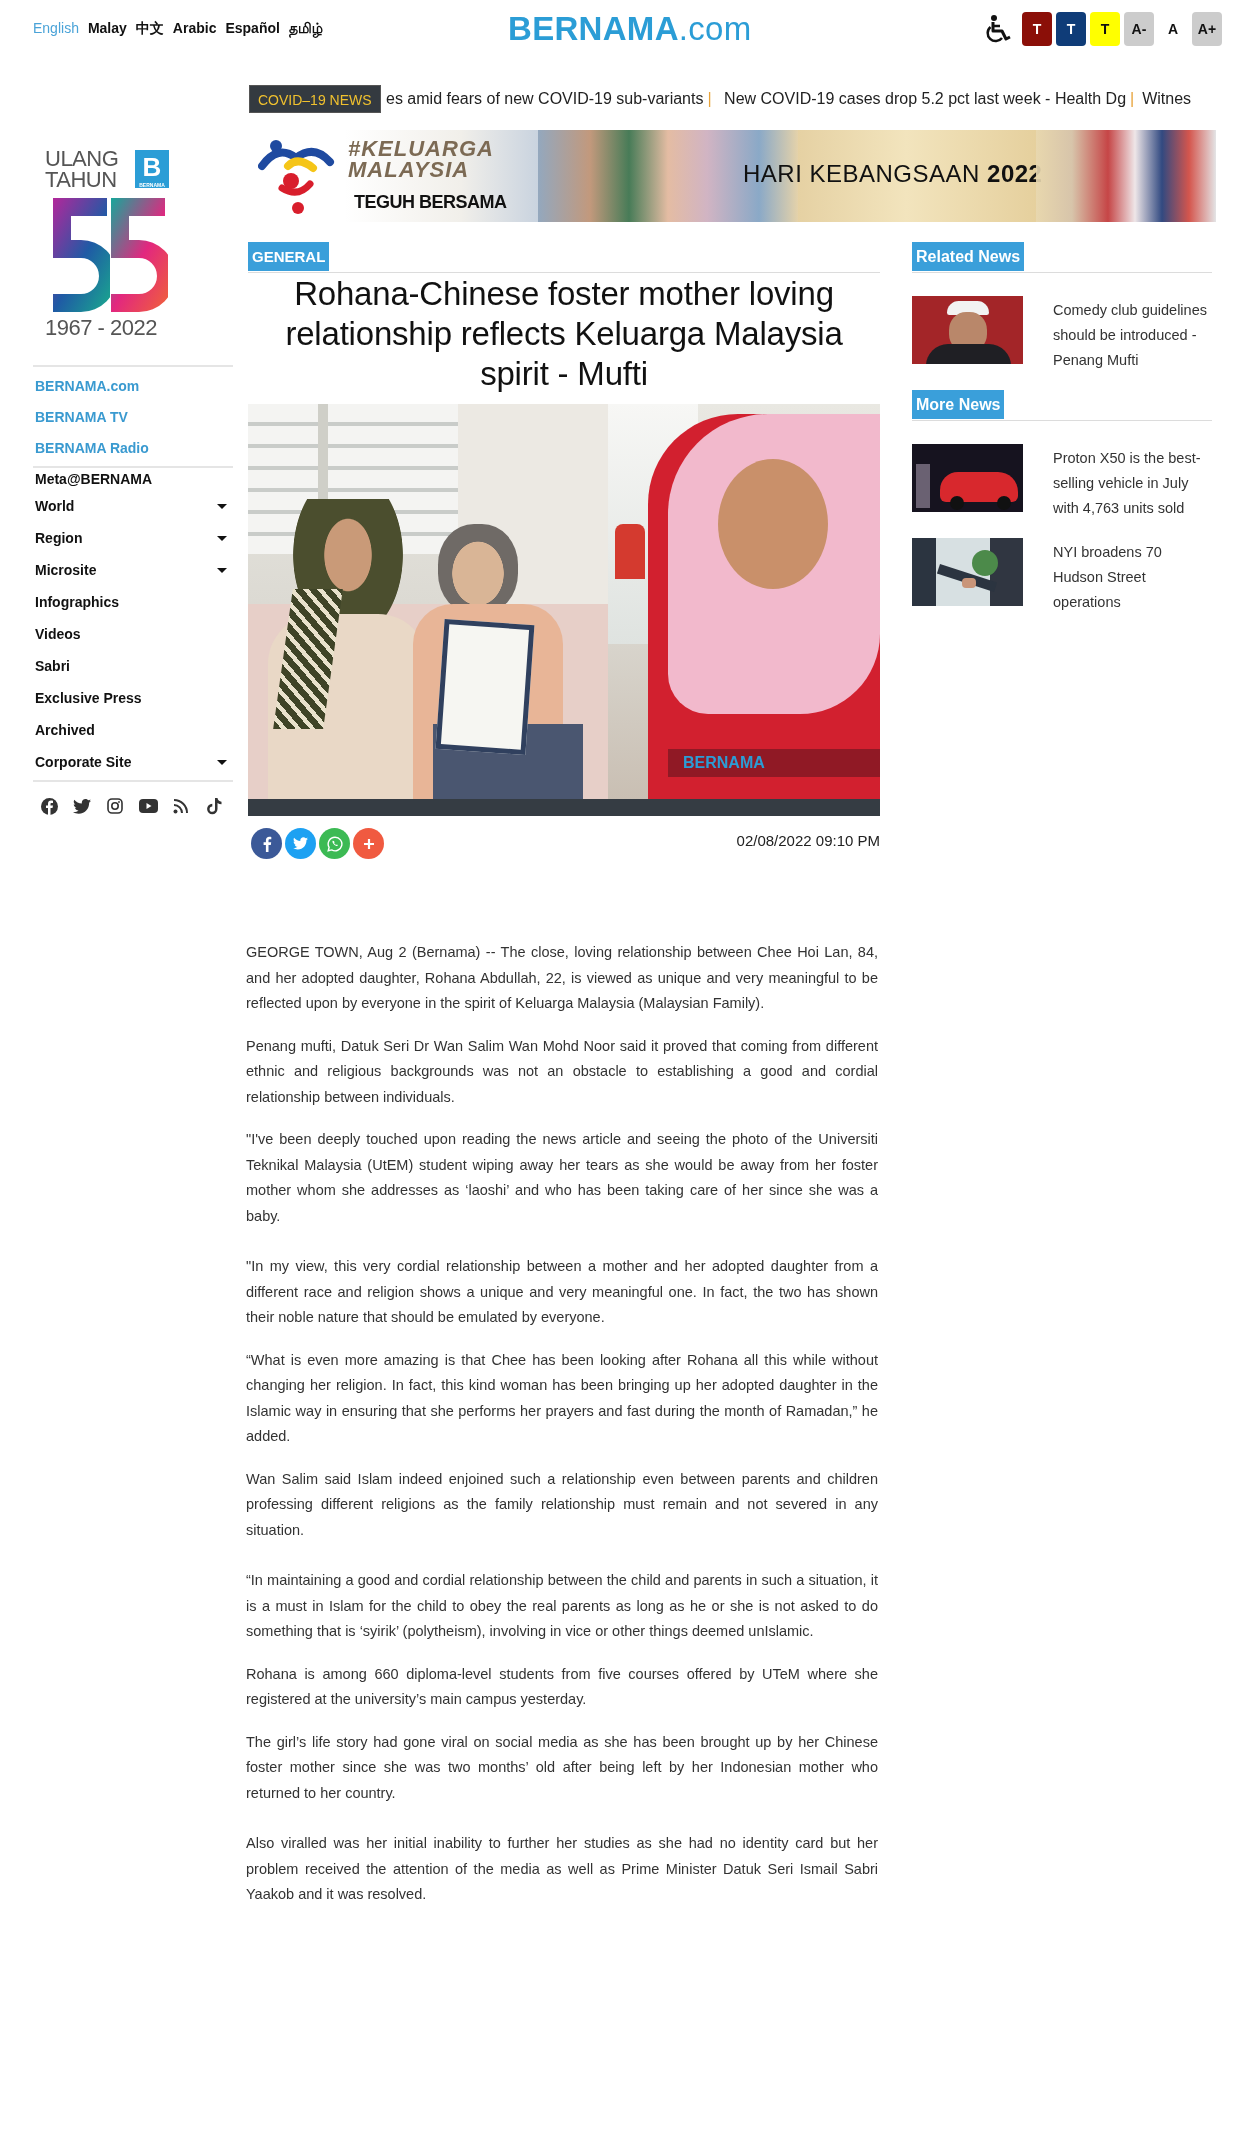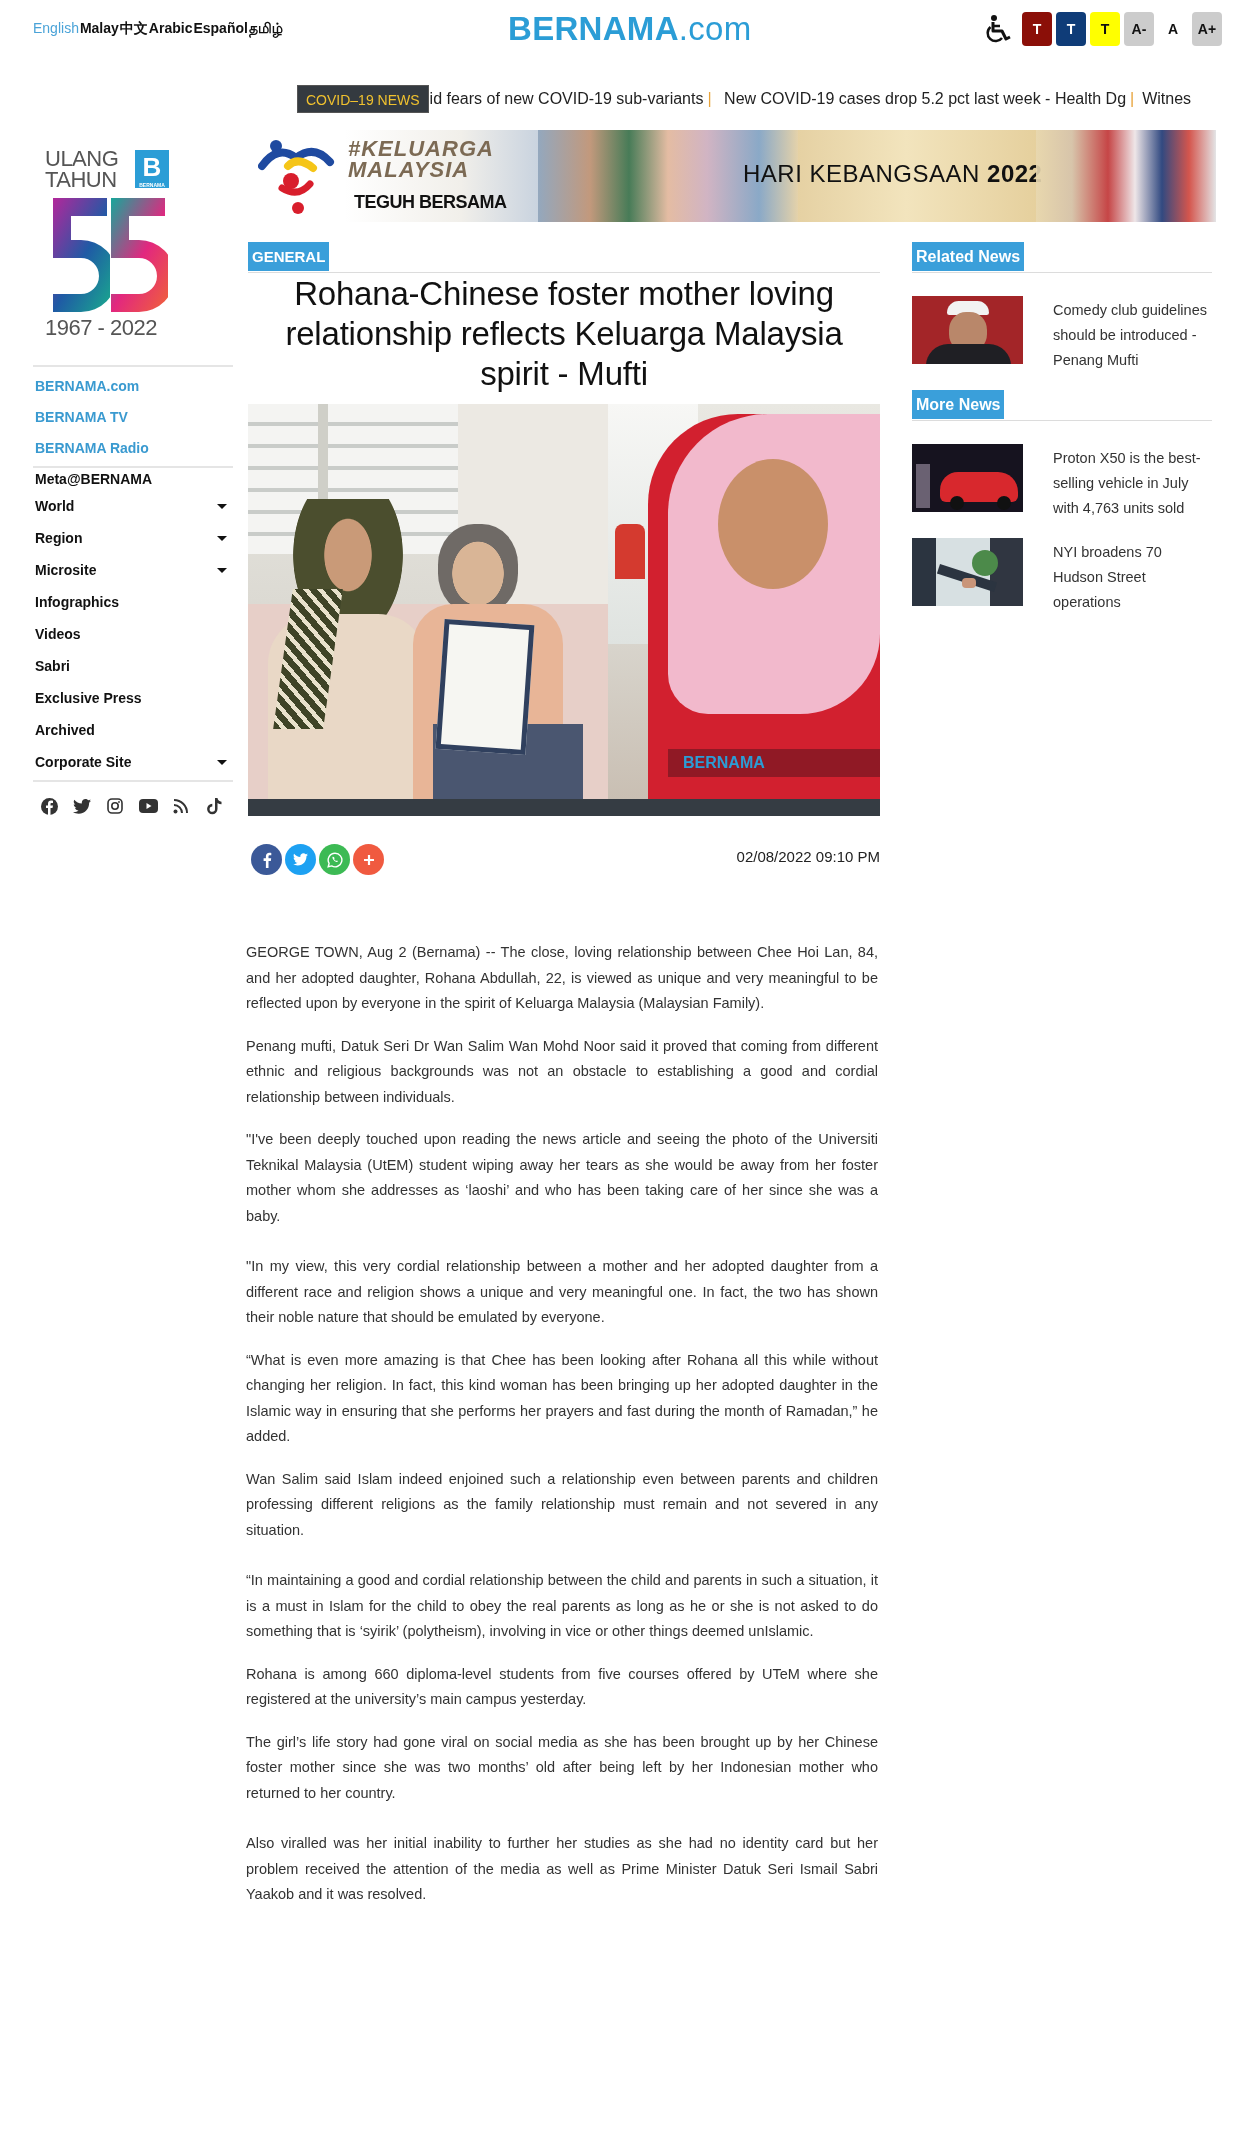--- a/index.html
+++ b/index.html
@@ -1,32 +1,32 @@
 <!DOCTYPE html>
 <html><head>
 <meta charset="utf-8">
 <style>
   * { box-sizing: border-box; margin: 0; padding: 0; }
   html, body { width: 1250px; height: 2132px; background: #ffffff; overflow: hidden; }
   body { font-family: "Liberation Sans", "DejaVu Sans", sans-serif; color: #222; position: relative; }
 
   
   .topbar { position: absolute; left: 0; top: 0; width: 1250px; height: 60px; }
-  .langs { position: absolute; left: 33px; top: 20px; display: flex; gap: 1px; font-size: 14px; font-weight: bold; }
+  .langs { position: absolute; left: 33px; top: 20px; display: flex; gap: 9px; font-size: 14px; font-weight: bold; }
   .langs span { color: #111; cursor: pointer; }
   .langs span.active { color: #4aa3d8; font-weight: normal; }
   .logo { position: absolute; left: 508px; top: 10px; font-size: 33px; font-weight: bold; color: #2b9dd6; letter-spacing: 0.3px; }
   .logo .dotcom { font-weight: normal; }
   .a11y { position: absolute; left: 984px; top: 12px; display: flex; align-items: center; gap: 4px; }
   .a11y .wheel { width: 30px; height: 34px; display: flex; align-items: center; justify-content: center; margin-right: 4px; }
   .a11y .tbtn { width: 30px; height: 34px; border-radius: 4px; display: flex; align-items: center; justify-content: center; font-size: 14px; font-weight: bold; cursor: pointer; }
 
   
   .ticker { position: absolute; left: 249px; top: 85px; width: 960px; height: 28px; overflow: hidden; }
-  .ticker-label { position: absolute; left: 0; top: 0; height: 28px; padding: 0 8px; background: #343a40; color: #f0c12e; font-size: 14px; line-height: 28px; z-index: 2; border: 1px solid #555; margin-left: 48px; }
+  .ticker-label { position: absolute; left: 0; top: 0; height: 28px; padding: 0 8px; background: #343a40; color: #f0c12e; font-size: 14px; line-height: 28px; z-index: 2; border: 1px solid #555; }
   .ticker-track { position: absolute; left: 137px; top: 0; white-space: nowrap; font-size: 16px; line-height: 28px; color: #222; }
   .ticker-track .sep { color: #e8a33a; margin: 0 8px 0 4px; }
 
   
   .sidebar { position: absolute; left: 33px; top: 130px; width: 200px; }
   .anniv { width: 150px; height: 200px; margin: 18px 0 0 12px; position: relative; }
   .anniv .ul-text { position: absolute; left: 0; top: 0; font-size: 22px; line-height: 21px; color: #555; letter-spacing: -0.5px; }
   .anniv .blogo { position: absolute; left: 90px; top: 2px; width: 34px; height: 38px; background: #2b9dd6; color: #fff; font-weight: bold; font-size: 26px; text-align: center; line-height: 34px; }
   .anniv .blogo small { position: absolute; left: 0; bottom: 0; width: 100%; font-size: 5px; line-height: 6px; }
   .anniv .five { position: absolute; top: 50px; width: 65px; height: 122px; }
@@ -52,21 +52,21 @@
 
   
   .main { position: absolute; left: 248px; top: 242px; width: 632px; }
   .section-tag-row { border-bottom: 1px solid #dcdcdc; height: 31px; }
   .section-tag { display: inline-block; background: #3a9fda; color: #fff; font-weight: bold; font-size: 15px; height: 29px; line-height: 29px; padding: 0 4px; }
   .headline { font-size: 33px; line-height: 40px; color: #111; font-weight: normal; margin-top: 1px; letter-spacing: -0.2px; text-align: center; }
   .photo { position: relative; margin-top: 10px; width: 632px; height: 412px; background: #fff; overflow: hidden; }
   .photo .scene { position: absolute; left: 0; top: 0; width: 632px; height: 395px; background: linear-gradient(180deg, #e9e8e2 0%, #dcdad3 50%, #c9bfb3 100%); overflow: hidden; }
   .photo .bar { position: absolute; left: 0; top: 395px; width: 632px; height: 17px; background: #353c43; }
   .photo .watermark { position: absolute; left: 420px; top: 345px; width: 212px; height: 28px; background: rgba(90,20,30,0.55); color: #2b9dd6; font-weight: bold; font-size: 16px; line-height: 28px; padding-left: 15px; }
-  .share-row { position: relative; height: 50px; margin-top: 28px; }
+  .share-row { position: relative; height: 50px; margin-top: 12px; }
   .share { display: flex; gap: 3px; position: absolute; left: 3px; top: 0; }
   .share span { width: 31px; height: 31px; border-radius: 50%; display: flex; align-items: center; justify-content: center; cursor: pointer; color: #fff; }
   .pub-date { position: absolute; right: 0; top: 4px; font-size: 15px; color: #222; }
 
   .article-body { position: absolute; left: 246px; top: 940px; width: 632px; font-size: 14.5px; line-height: 25.5px; color: #333; text-align: justify; }
   .article-body p { margin-bottom: 17px; }
   .article-body p.gap { margin-top: 25px; }
 
   
   .rside { position: absolute; left: 912px; top: 242px; width: 300px; }

